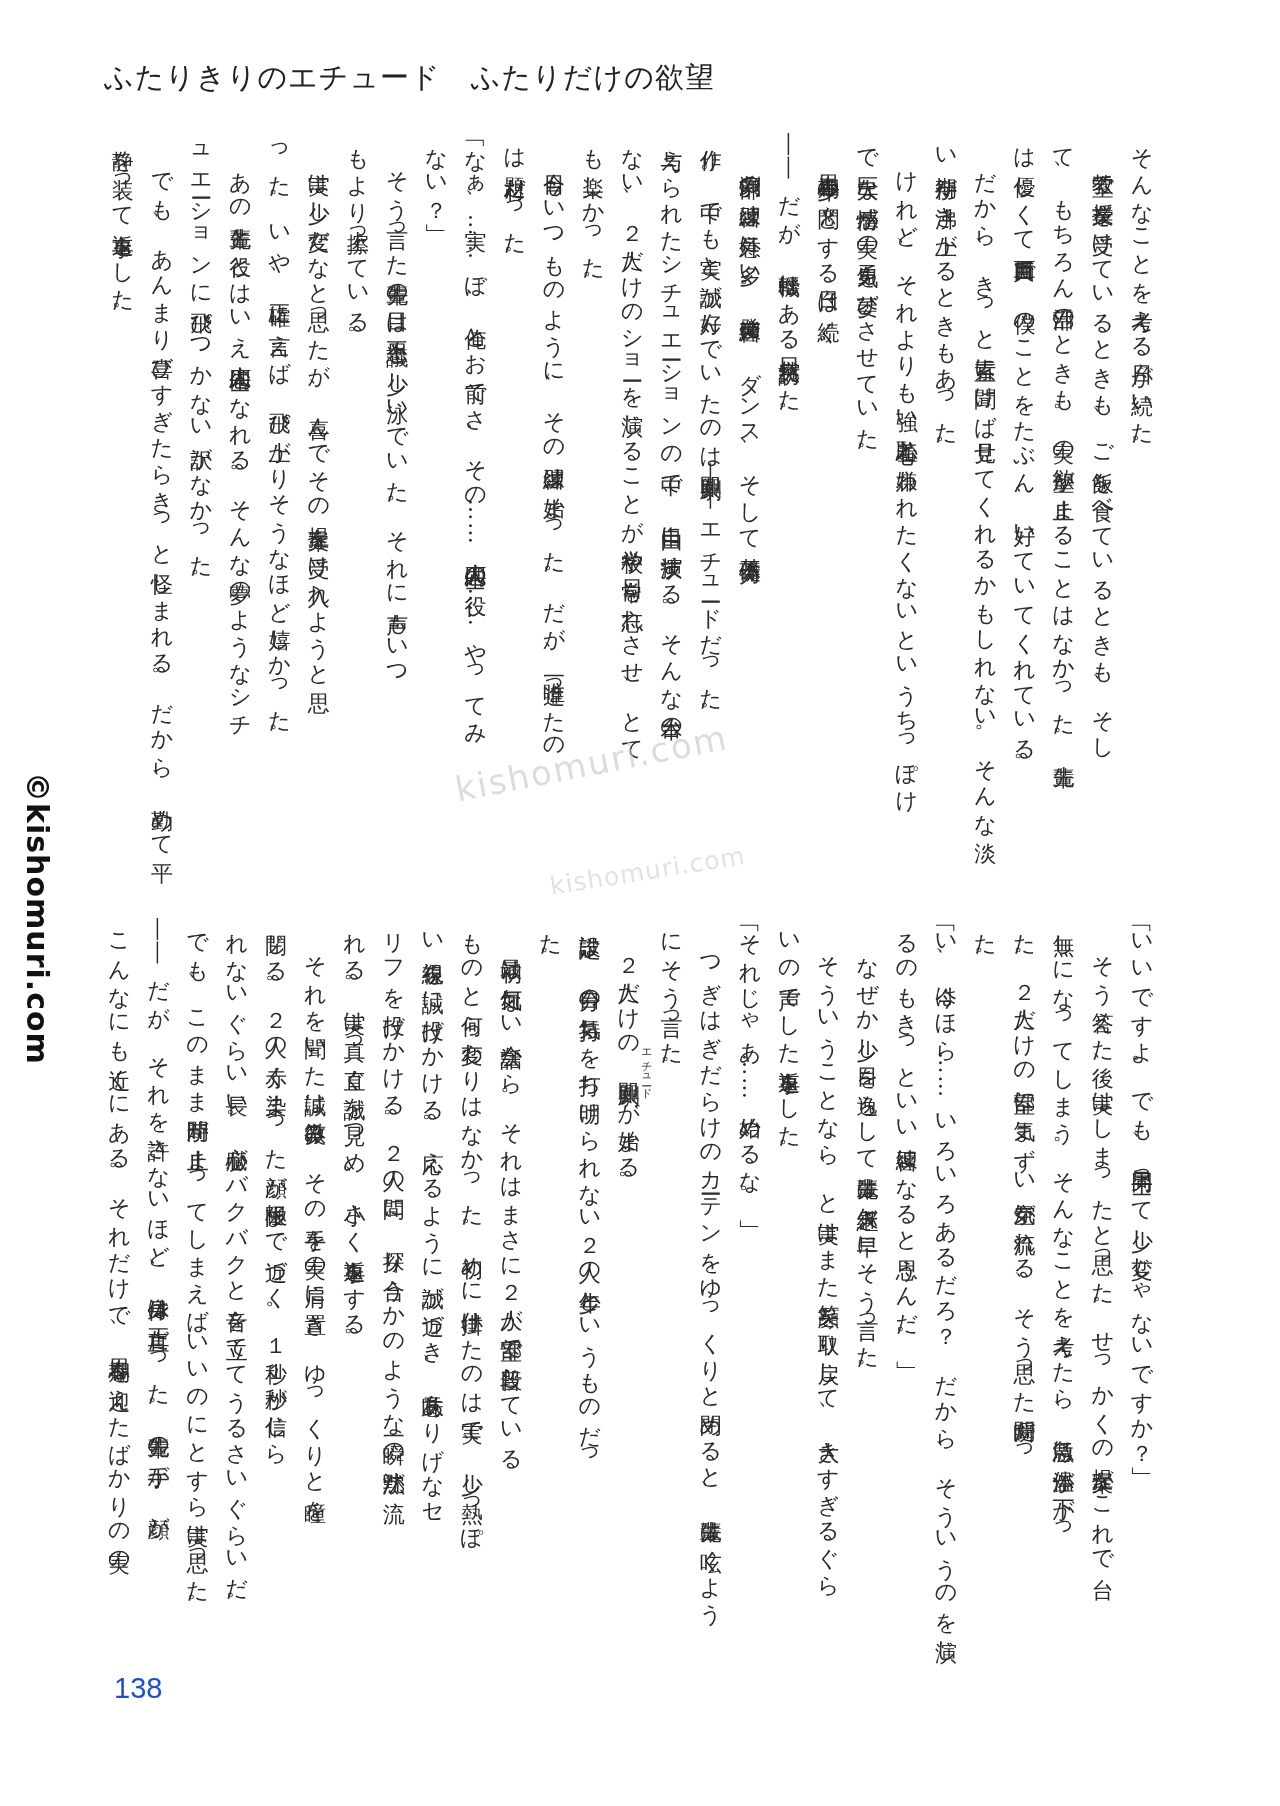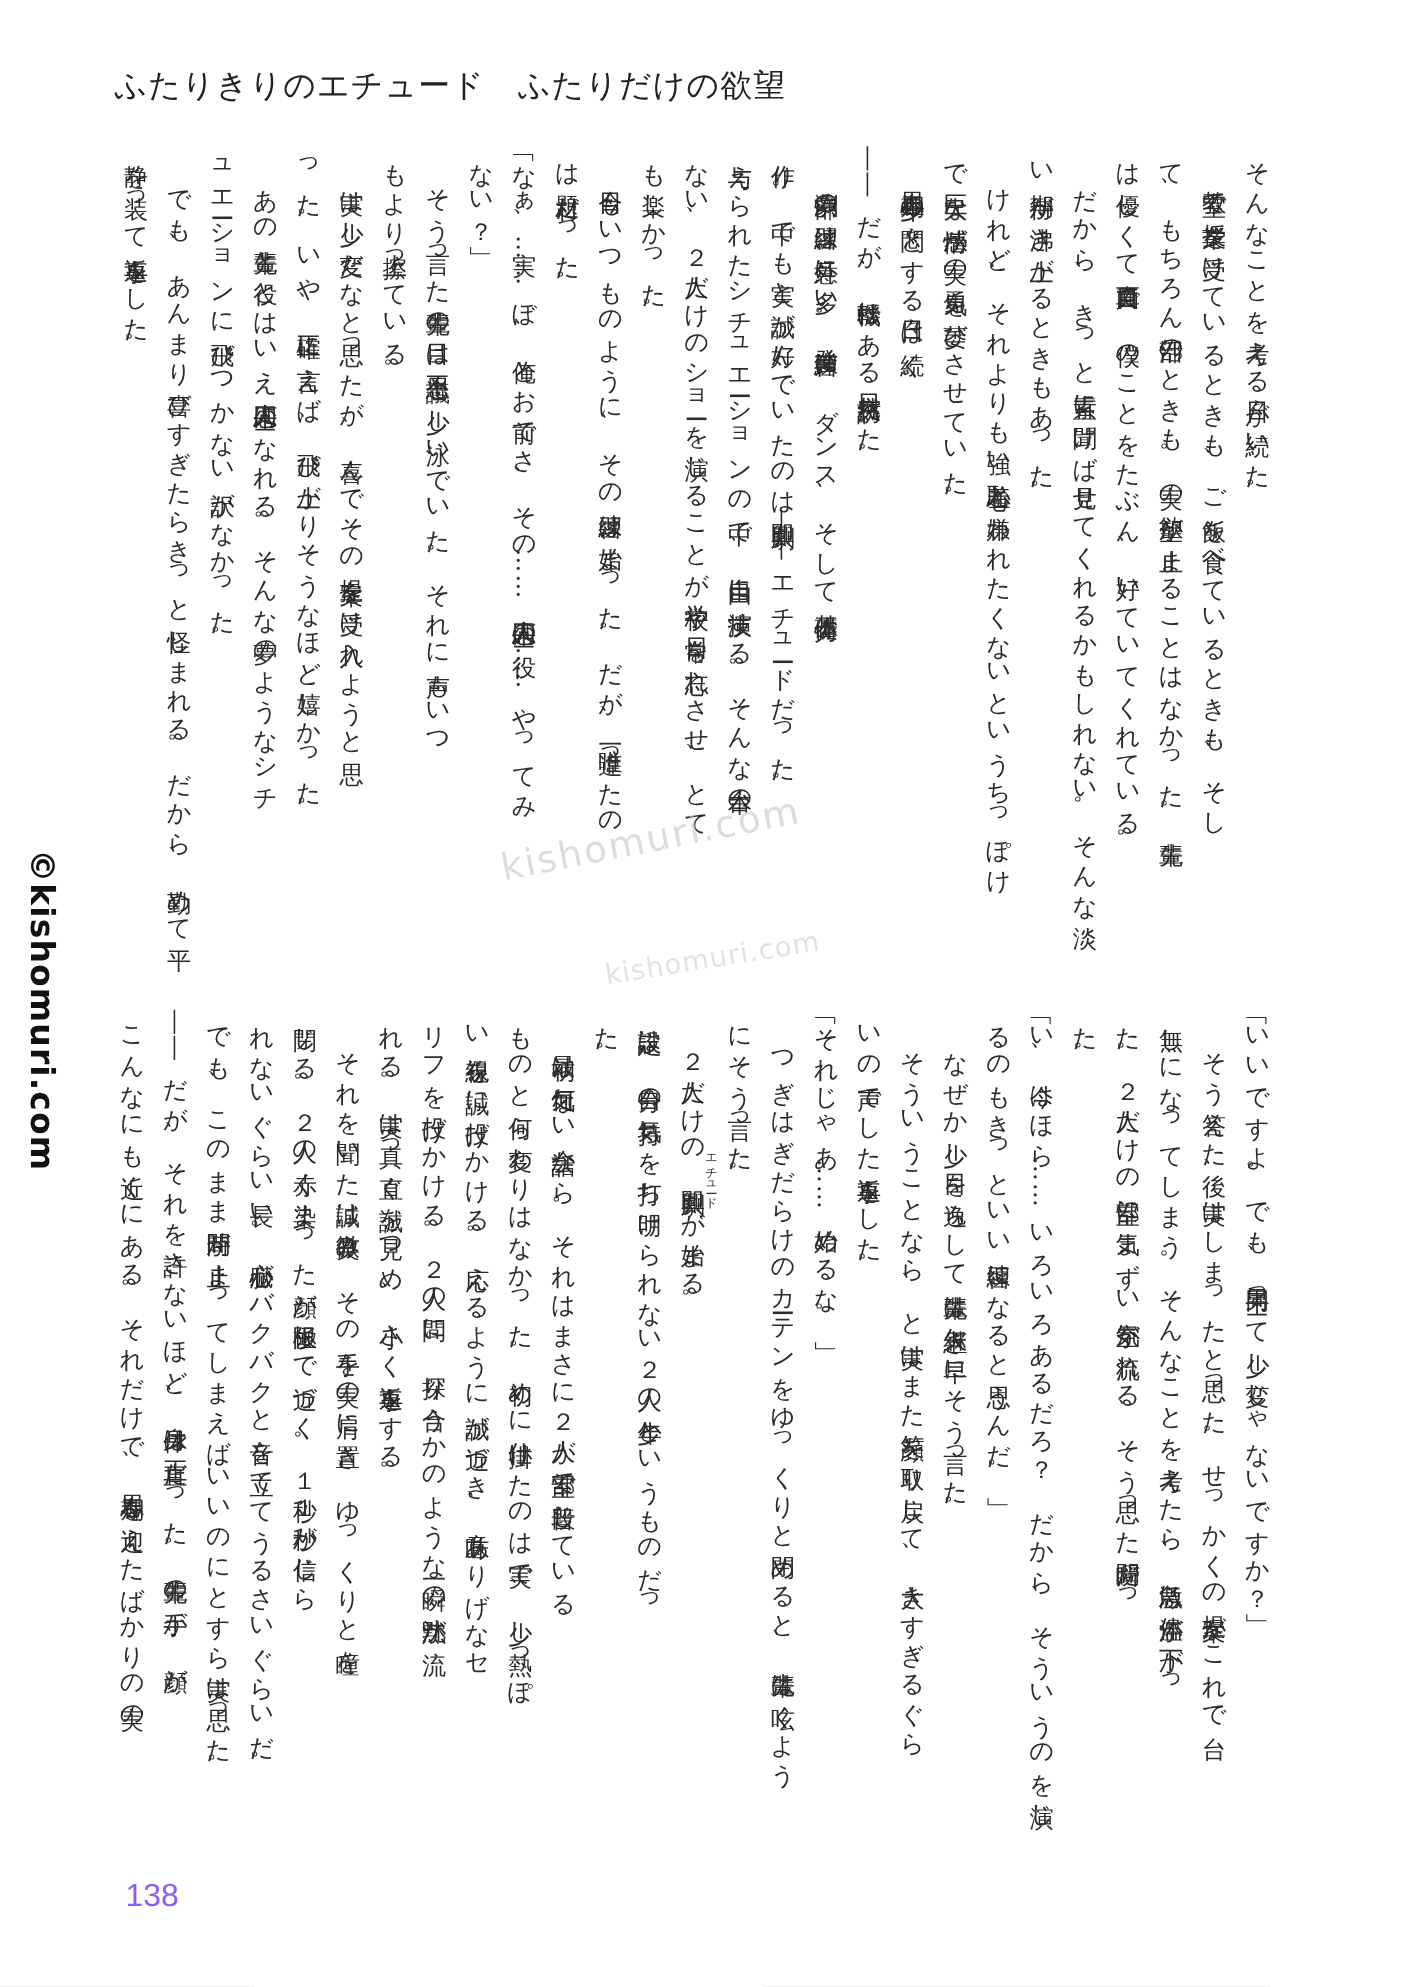--- a/index.html
+++ b/index.html
@@ -73,24 +73,24 @@
   .ghost-2{
     left:548px;top:872px;
     font-size:25px;
     letter-spacing:1px;
     transform:rotate(-9deg);
     transform-origin:left top;
     opacity:.5;
   }
   .page-number{
     position:absolute;
-    left:114px;top:1708px;
+    left:114px;top:1672px;
     font-family:"Liberation Sans","DejaVu Sans",sans-serif;
     font-size:29px;
-    color:#8b5cf6;
+    color:#1d4ed8;
   }
 </style>
 </head>
 <body>
 
 <div class="page">
 
   <div class="title">ふたりきりのエチュード　ふたりだけの欲望</div>
 
   <div class="vblock" id="block1">

